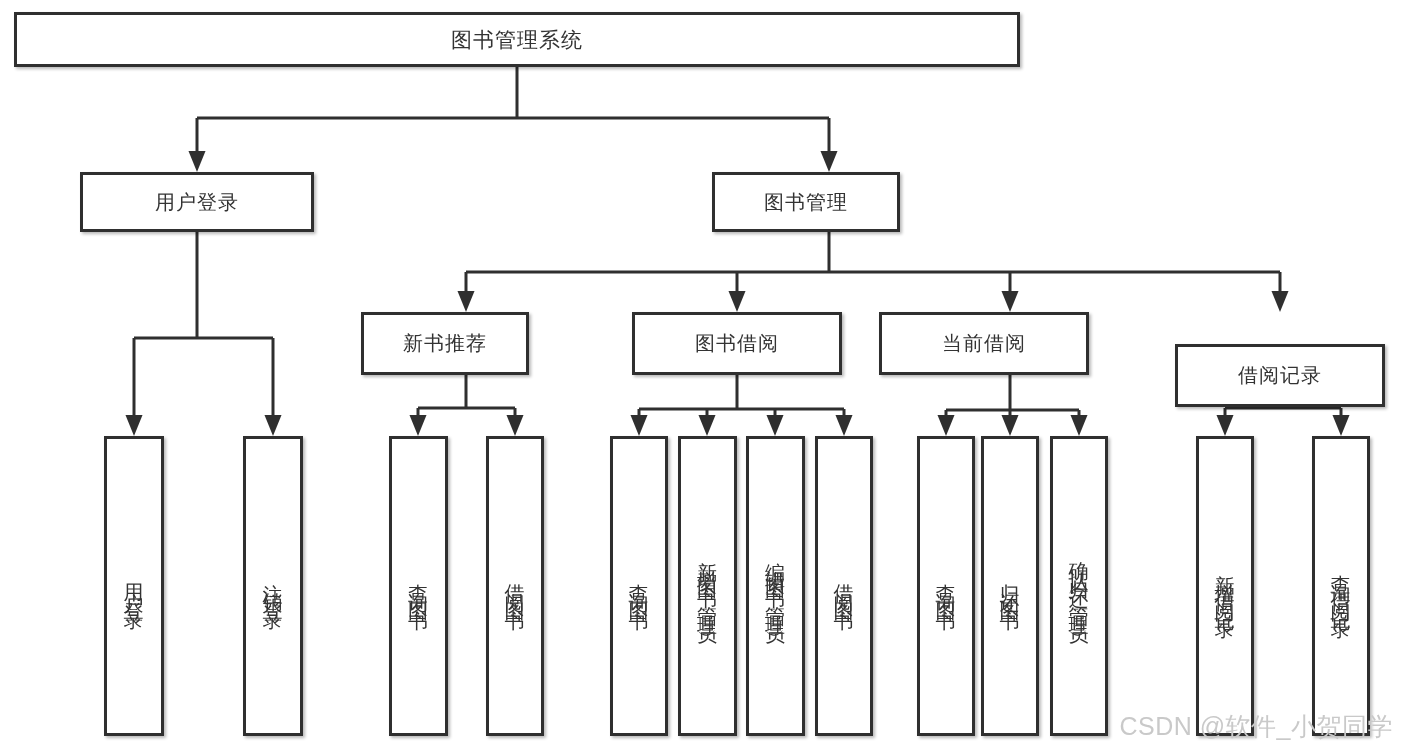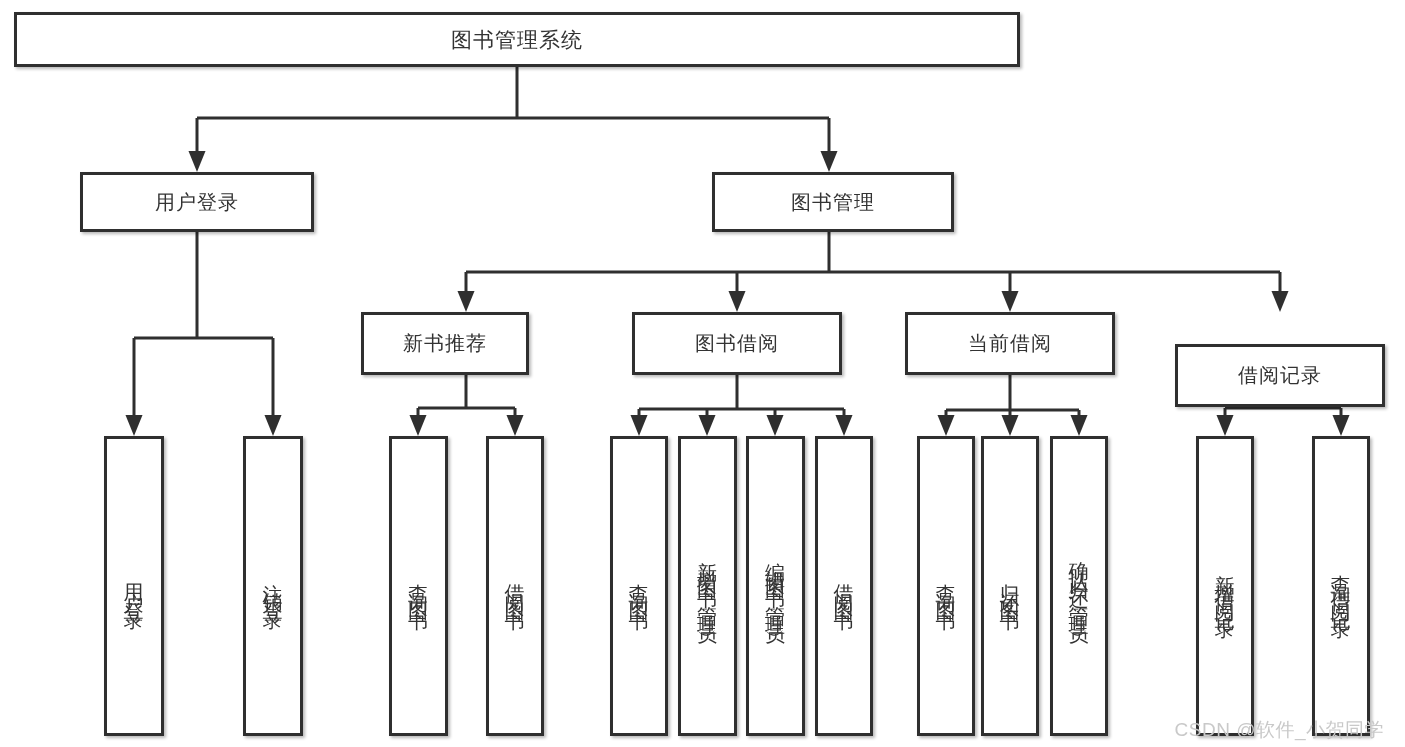--- a/index.html
+++ b/index.html
@@ -37,23 +37,23 @@
   .box.root{font-size:21px;}
   .box.leaf span{
     writing-mode:vertical-rl;
     text-orientation:mixed;
     letter-spacing:9px;
     font-size:20px;
     line-height:1;
   }
   .watermark{
     position:absolute;
-    right:21px;bottom:4px;
+    right:12px;bottom:4px;
     z-index:5;
-    font-size:19px;
+    font-size:25px;
     color:var(--watermark);
     letter-spacing:0.5px;
     white-space:nowrap;
   }
 </style>
 </head>
 <body>
 
 <div class="canvas">
 
@@ -104,25 +104,25 @@
         <line x1="1225" y1="408" x2="1225" y2="418"></line>
         <polygon points="1225,436 1216.5,415 1233.5,415"></polygon>
         <line x1="1341" y1="408" x2="1341" y2="418"></line>
         <polygon points="1341,436 1332.5,415 1349.5,415"></polygon>
       </g>
   </svg>
 
   <div class="box root" style="left:14px;top:12px;width:1006px;height:55px;">图书管理系统</div>
 
   <div class="box" style="left:80px;top:172px;width:234px;height:60px;">用户登录</div>
-  <div class="box" style="left:712px;top:172px;width:242px;height:60px;font-family:Liberation Mono, monospace;">图书管理</div>
+  <div class="box" style="left:712px;top:172px;width:188px;height:60px;font-family:Liberation Mono, monospace;">图书管理</div>
 
   <div class="box" style="left:361px;top:312px;width:168px;height:63px;">新书推荐</div>
   <div class="box" style="left:632px;top:312px;width:210px;height:63px;">图书借阅</div>
-  <div class="box" style="left:905px;top:312px;width:210px;height:63px;">当前借阅</div>
+  <div class="box" style="left:879px;top:312px;width:210px;height:63px;">当前借阅</div>
   <div class="box" style="left:1175px;top:312px;width:210px;height:63px;margin-top:32px;">借阅记录</div>
 
   <div class="box leaf" style="left:104px;top:436px;width:60px;height:300px;">
     <span>用户登录</span>
     </div>
   <div class="box leaf" style="left:243px;top:436px;width:60px;height:300px;">
     <span>注销登录</span>
     </div>
 
   <div class="box leaf" style="left:389px;top:436px;width:59px;height:300px;">

